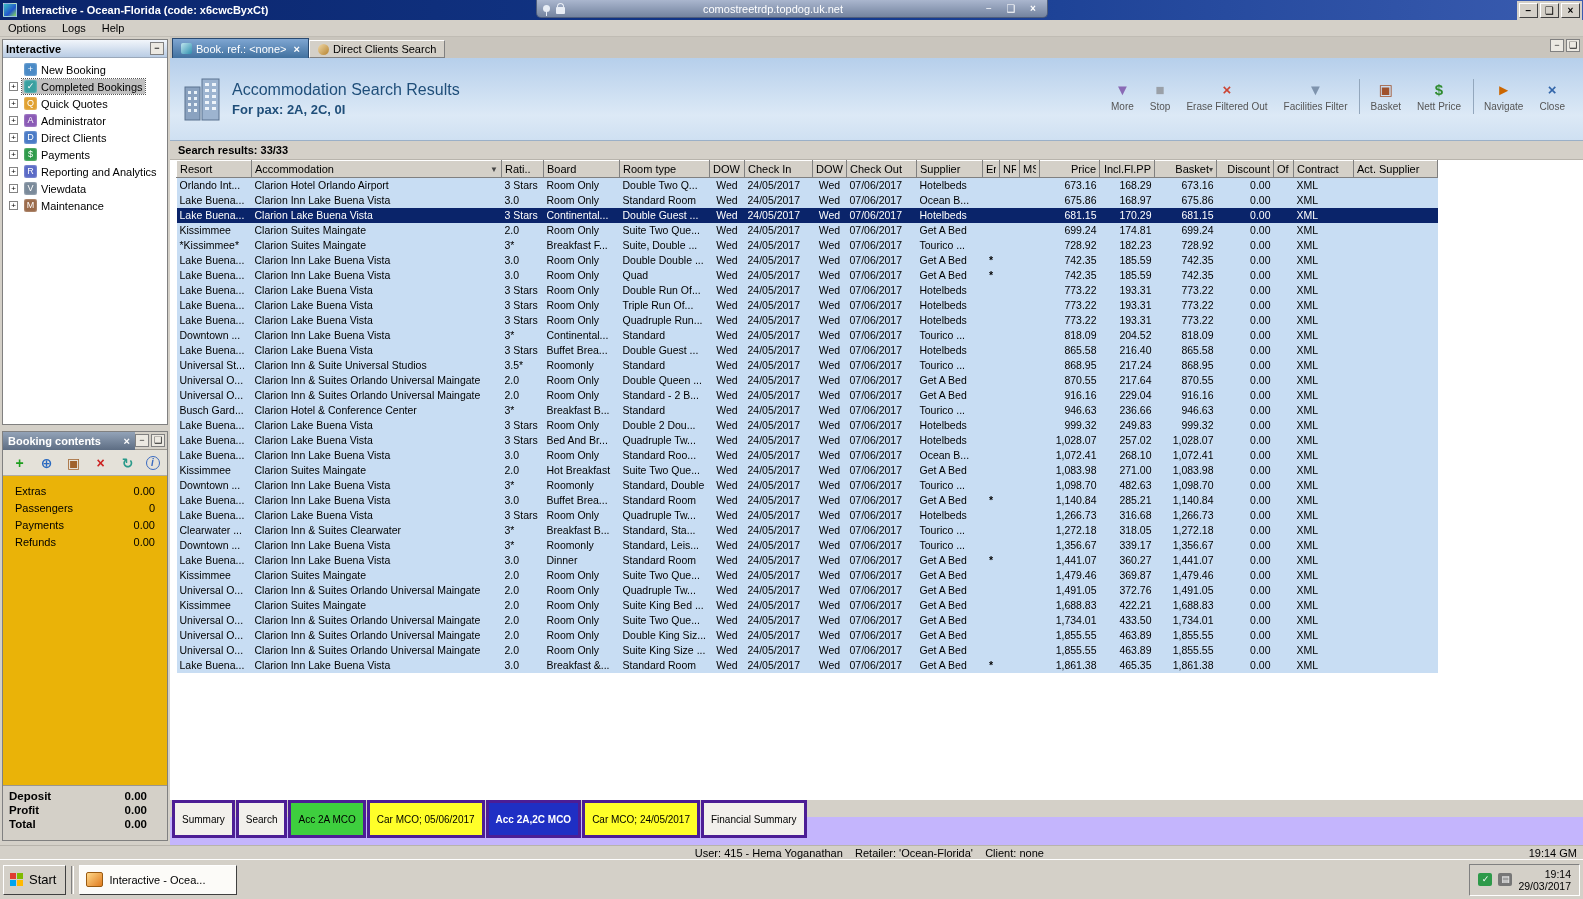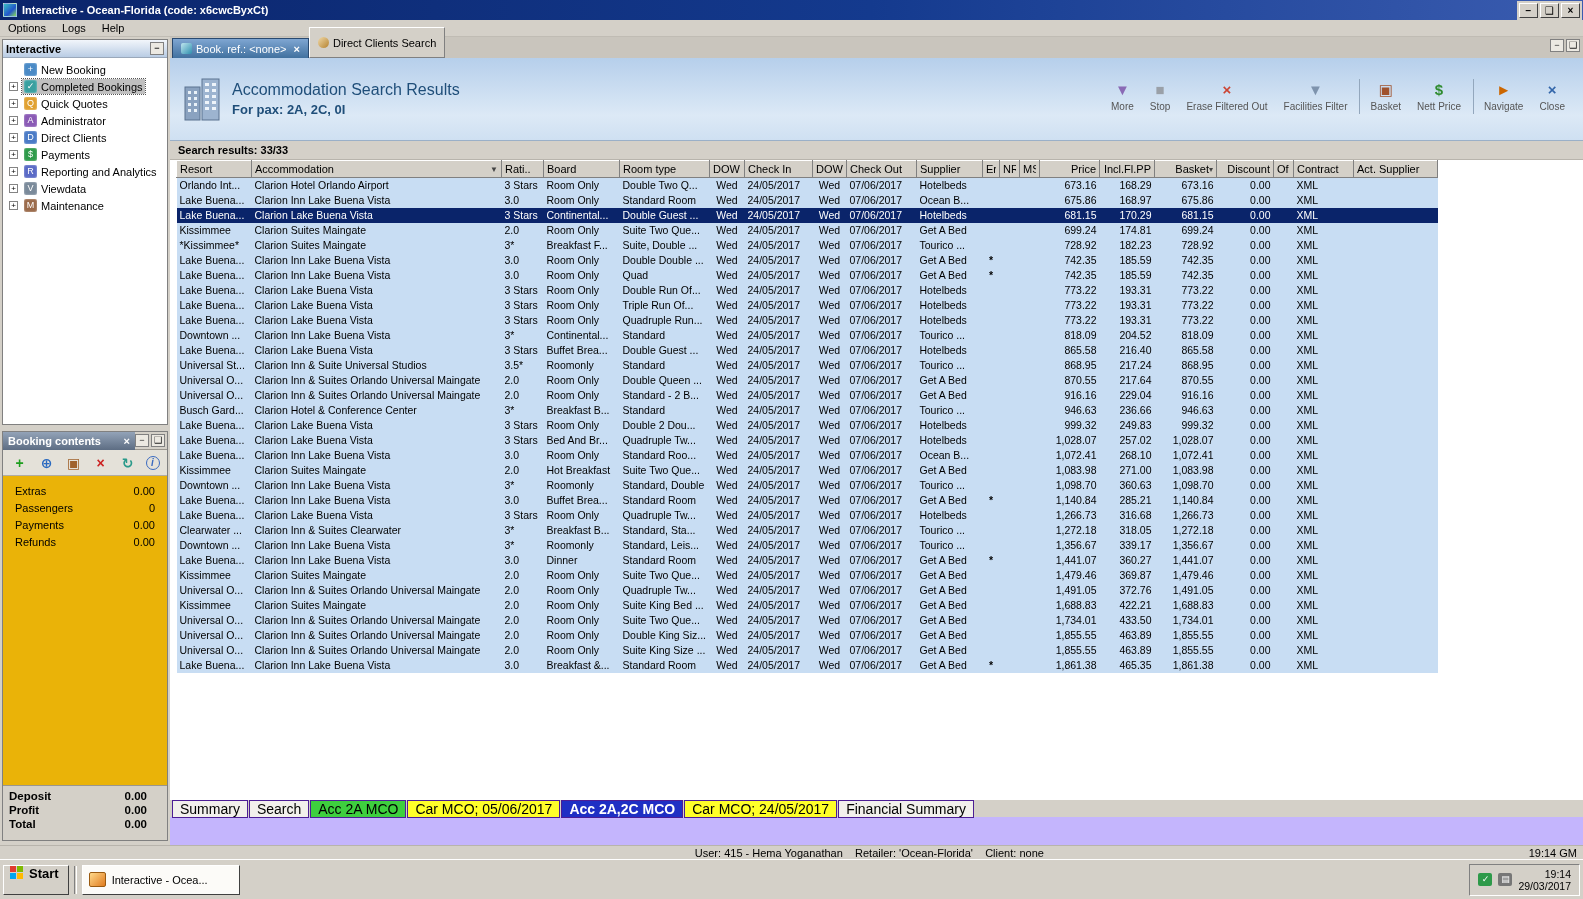--- a/index.html
+++ b/index.html
@@ -59,21 +59,21 @@
   .bp-totals{flex:none;background:#d4d0c8;border-top:1px solid #9a968e;padding:4px 6px 8px 6px}
   .bp-total-row{height:14px;display:flex;font-weight:bold;font-size:11.5px}
   .bp-total-row .lbl{flex:1}
   .bp-total-row .val{width:60px;text-align:right;padding-right:14px}
 
   
   .main-col{flex:1;display:flex;flex-direction:column;background:#c4b5fd;min-width:0}
   .tabstrip{height:21px;flex:none;display:flex;align-items:flex-end;background:#c9c5bd;padding-left:2px;position:relative}
   .ctab{display:flex;align-items:center;gap:4px;padding:0 8px;height:20px;font-size:11px;white-space:nowrap;cursor:default}
   .ctab.active{background:linear-gradient(to bottom,#7fa6d2,#41719f);color:#fff;border:1px solid #2a4a70;border-bottom:none}
-  .ctab.inactive{background:#d4d0c8;color:#000;border:1px solid;border-color:#fff #808080 #808080 #fff;height:31px}
+  .ctab.inactive{background:#d4d0c8;color:#000;border:1px solid;border-color:#fff #808080 #808080 #fff;height:18px}
   .tab-chip{width:11px;height:11px;border-radius:2px;flex:none}
   .tab-chip.booking{background:linear-gradient(135deg,#bfe6ef,#2e8fae)}
   .tab-chip.search{background:linear-gradient(135deg,#f0d9a8,#b5822e);border-radius:50%}
   .ctab-close{font-weight:bold;font-size:11px;margin-left:3px}
   .tabstrip-right{position:absolute;right:3px;top:2px;display:flex;gap:2px}
 
   
   .header-panel{height:83px;flex:none;background:linear-gradient(to bottom,#b6cfeb,#dcE9f6 70%,#cfe0f2);display:flex;align-items:center;padding:0 10px 0 14px;border-bottom:1px solid #9ab0c8}
   .hp-title-block{margin-left:10px}
   .hp-title{color:#1f4e79;font-size:16px;font-weight:normal}
@@ -97,51 +97,59 @@
   .grid td{height:15px;padding:0 3px;font-size:10.5px;line-height:14px;white-space:nowrap;overflow:hidden;background:#c8ddf3;cursor:default}
   .grid tr.selected td{background:#0a246a;color:#fff}
   .grid th:nth-child(14),.grid th:nth-child(15),.grid th:nth-child(16),.grid th:nth-child(17),
   .grid td:nth-child(14),.grid td:nth-child(15),.grid td:nth-child(16),.grid td:nth-child(17){text-align:right}
   .grid td:nth-child(6),.grid td:nth-child(8),.grid td:nth-child(11),.grid td:nth-child(12),.grid td:nth-child(13){text-align:center}
   .grid td:nth-child(11){font-weight:bold}
 
   
   .timing-strip{height:16px;flex:none;background:#d4d0c8;border-top:1px solid #808080;border-bottom:1px solid #fff;display:flex;align-items:center;padding-left:8px;color:#111}
   .btabs{height:17px;flex:none;display:flex;align-items:stretch;background:#d4d0c8;padding-left:2px;gap:1px}
-  .btab{display:flex;align-items:center;padding:8px 7px;border:1px solid #4c1d95;background:#f2f0ec;white-space:nowrap;cursor:default;font-size:14px}
+  .btab{display:flex;align-items:center;padding:16px 7px;border:3px solid #4c1d95;background:#f2f0ec;white-space:nowrap;cursor:default;font-size:10px}
   .btab.green{background:#3ecf3e}
   .btab.yellow{background:#ffff29}
   .btab.blue{background:#1f2fc4;color:#fff;font-weight:bold}
   .main-bottom-spacer{height:28px;flex:none}
 
   
   .status-bar{position:absolute;left:0;right:0;top:845px;height:14px;background:#d4d0c8;display:flex;align-items:center;border-top:1px solid #b8b4ac}
   .status-spacer{width:210px;flex:none}
   .status-center{flex:1;text-align:center;white-space:pre}
   .status-right{flex:none;padding-right:6px;white-space:nowrap}
 
   
   .taskbar{position:absolute;left:0;right:0;bottom:0;height:40px;background:#d4d0c8;border-top:1px solid #fff;display:flex;align-items:center;padding:0 3px;gap:5px}
-  .start-btn{height:30px;padding:0 9px 0 6px;display:flex;align-items:flex-start;gap:5px;background:#d4d0c8;border:1px solid;border-color:#fff #404040 #404040 #fff;font-weight:bold;font-size:13px;cursor:default}
+  .start-btn{height:30px;padding:0 9px 0 6px;display:flex;align-items:center;gap:5px;background:#d4d0c8;border:1px solid;border-color:#fff #404040 #404040 #fff;font-weight:normal;font-size:13px;cursor:default}
   .flag{width:14px;height:14px;display:grid;grid-template-columns:6px 6px;grid-template-rows:6px 6px;gap:1px}
   .flag i{display:block}
   .flag .f1{background:#e03c31}.flag .f2{background:#7fba00}.flag .f3{background:#00a4ef}.flag .f4{background:#ffb900}
   .tb-divider{width:3px;height:28px;border-left:1px solid #808080;border-right:1px solid #fff}
   .task-btn{height:30px;width:158px;display:flex;align-items:center;gap:6px;padding:0 6px;background:#fcfbf8;border:1px solid;border-color:#fff #404040 #404040 #fff;cursor:default;overflow:hidden}
   .task-chip{width:17px;height:15px;flex:none;background:linear-gradient(135deg,#ffd98a,#e07b1f);border:1px solid #9a5a10;border-radius:2px}
   .tray{margin-left:auto;height:32px;display:flex;align-items:center;gap:6px;padding:0 8px 0 8px;border:1px solid;border-color:#808080 #fff #fff #808080}
   .tray-ic{width:14px;height:13px;border-radius:2px;font-size:9px;line-height:13px;text-align:center;color:#fff}
   .clock{display:flex;flex-direction:column;align-items:flex-end;font-size:10.5px;line-height:12px}
 </style>
 </head>
 <body>
 
 <div class="titlebar">
   <span class="app-icon"></span>
   <span>Interactive - Ocean-Florida (code: x6cwcByxCt)</span>
+  <div class="rdpbar">
+    <span class="pin"></span>
+    <span class="lock"></span>
+    <span class="rdp-title">comostreetrdp.topdog.uk.net</span>
+    <span class="rdp-btn g-min"></span>
+    <span class="rdp-btn g-max"></span>
+    <span class="rdp-btn g-close"></span>
+  </div>
   <div class="corner-controls">
     <span class="win-btn g-min"></span>
     <span class="win-btn g-max"></span>
     <span class="win-btn g-close"></span>
   </div>
 </div>
 
 <div class="menubar">
 
     <span class="menu-item">Options</span>
@@ -1042,21 +1050,21 @@
               <td>Standard, Double</td>
               <td>Wed</td>
               <td>24/05/2017</td>
               <td>Wed</td>
               <td>07/06/2017</td>
               <td>Tourico ...</td>
               <td></td>
               <td></td>
               <td></td>
               <td>1,098.70</td>
-              <td>360.63</td>
+              <td>482.63</td>
               <td>1,098.70</td>
               <td>0.00</td>
               <td></td>
               <td>XML</td>
               <td></td>
             </tr>
 
             <tr>
               <td>Lake Buena...</td>
               <td>Clarion Inn Lake Buena Vista</td>

